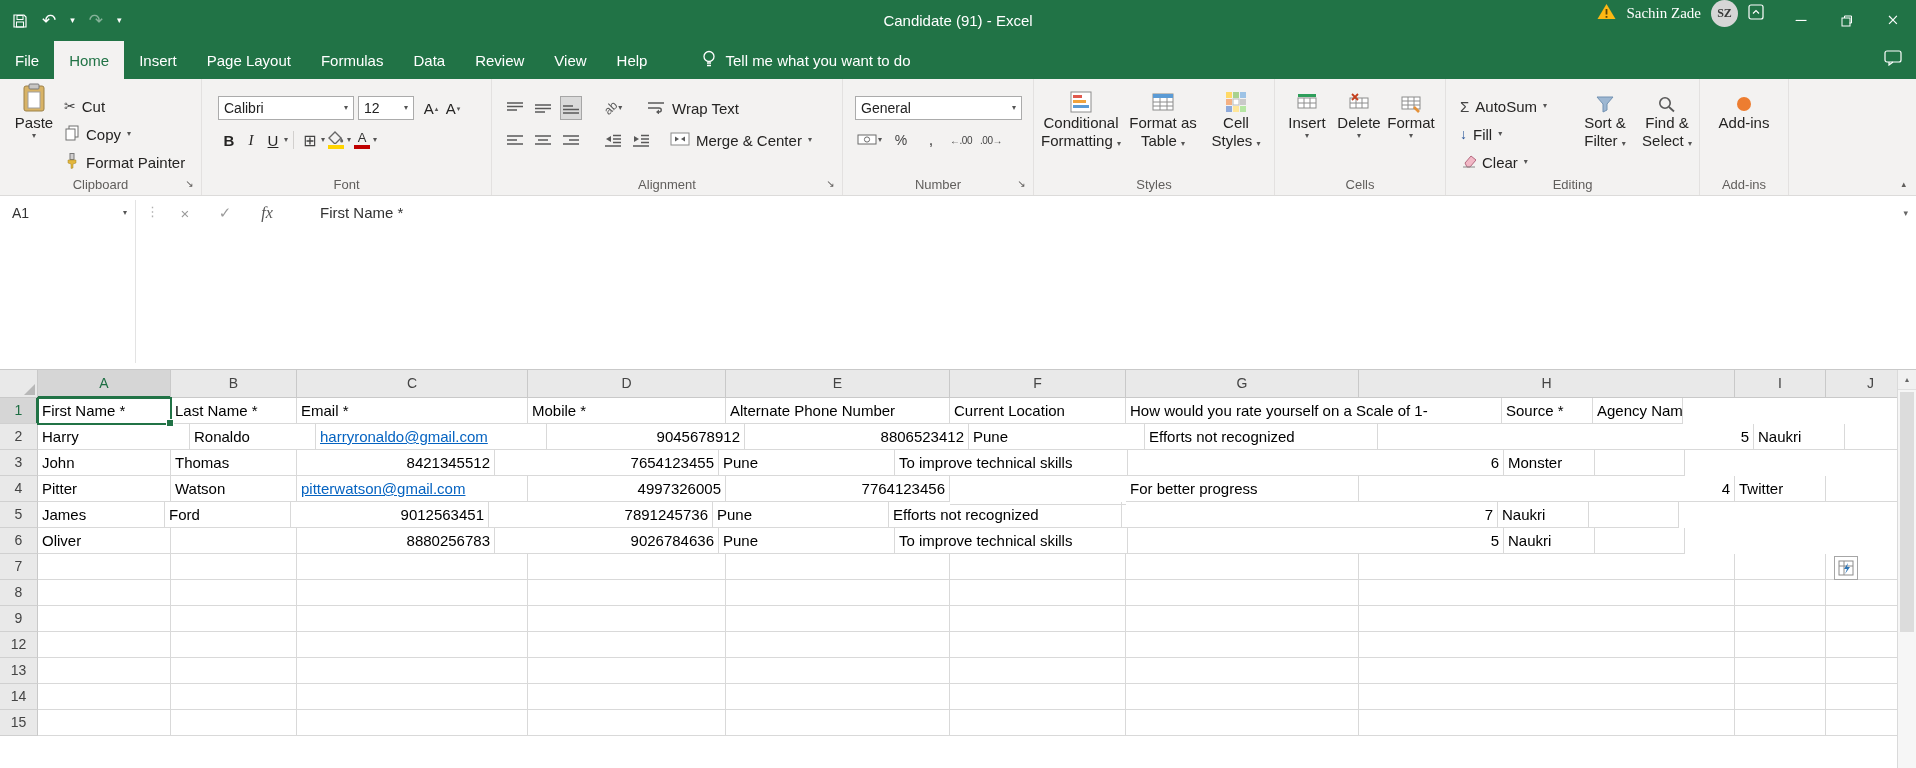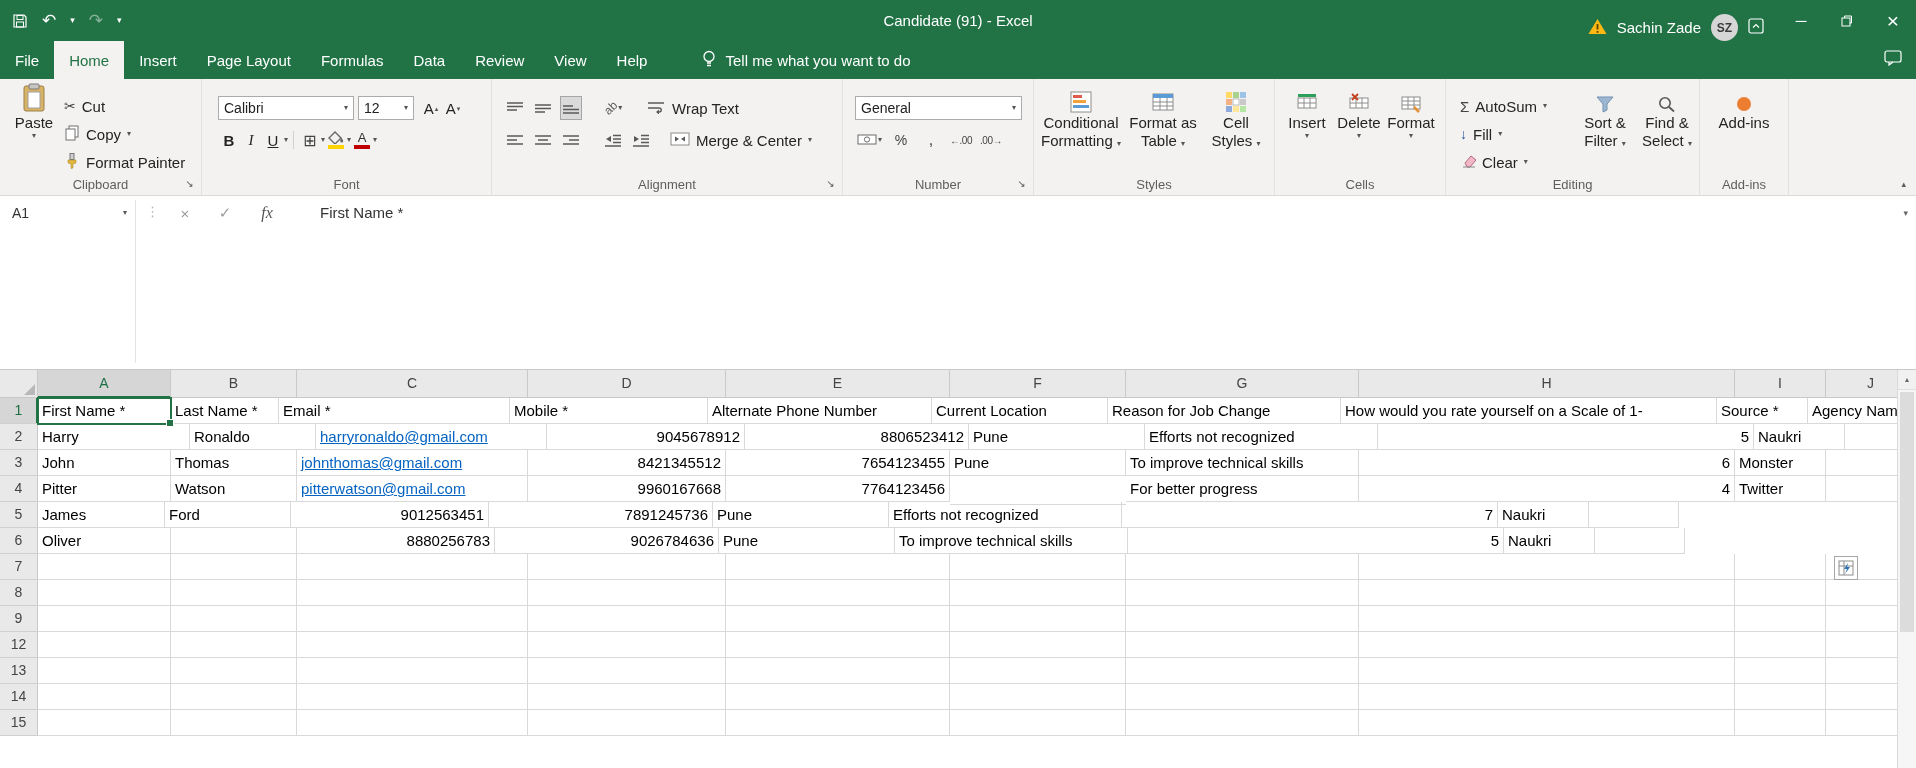--- a/index.html
+++ b/index.html
@@ -7,21 +7,21 @@
   body { font-family:"Liberation Sans", sans-serif; background:#fff; }
   #app { position:relative; width:1916px; height:768px; background:#fff; }
 
   
   .titlebar { position:absolute; top:0; left:0; right:0; height:41px; background:#217346; color:#fff; }
   .qat { position:absolute; left:12px; top:0; height:41px; display:flex; align-items:center; gap:14px; }
   .qbtn { color:#fff; font-size:17px; line-height:1; display:flex; align-items:center; }
   .dim { opacity:.45; }
   .qat .ddw { font-size:9px; }
   .tb-title { position:absolute; left:0; right:0; top:0; height:41px; text-align:center; line-height:41px; font-size:15px; }
-  .tb-right { position:absolute; right:0; top:0; height:41px; display:flex; align-items:flex-end; }
+  .tb-right { position:absolute; right:0; top:0; height:41px; display:flex; align-items:flex-start;font-family:Liberation Serif, serif; }
   .tb-user { display:flex; align-items:center; gap:10px; margin-right:14px; font-size:15px; }
   .avatar { width:27px; height:27px; border-radius:50%; background:#d6d6d6; color:#3a3a3a; font-size:12px; font-weight:bold; display:flex; align-items:center; justify-content:center; }
   .winbtn { width:46px; height:41px; display:flex; align-items:center; justify-content:center; font-size:15px; color:#fff; }
   .winbtn.close { font-size:21px; }
 
   
   .tabstrip { position:absolute; top:41px; left:0; right:0; height:38px; background:#217346; display:flex; align-items:stretch; color:#fff; }
   .tab { padding:0 15px; display:flex; align-items:center; font-size:15px; cursor:default; }
   .tab.active { background:#f3f2f1; color:#217346; }
   .tellme { display:flex; align-items:center; gap:9px; margin-left:40px; font-size:15px; }
@@ -525,26 +525,25 @@
           <div class="ch" style="width: 233px;">G</div>
           <div class="ch" style="width: 376px;">H</div>
           <div class="ch" style="width: 91px;">I</div>
           <div class="ch" style="width: 90px;">J</div>
         </div>
     </div>
     <div id="grid-rows">
         <div class="grow">
           <div class="rh sel">1</div>
           <div class="cell" style="width: 133px;">First Name *</div>
-          <div class="cell" style="width: 108px;">Last Name *</div>
+          <div class="cell" style="width: 126px;">Last Name *</div>
           <div class="cell" style="width: 231px;">Email *</div>
           <div class="cell" style="width: 198px;">Mobile *</div>
           <div class="cell" style="width: 224px;">Alternate Phone Number</div>
           <div class="cell" style="width: 176px;">Current Location</div>
-          <div class="cell" style="width: 233px;">Reason for Job Change</div>
           <div class="cell" style="width: 376px;">How would you rate yourself on a Scale of 1-</div>
           <div class="cell" style="width: 91px;">Source *</div>
           <div class="cell" style="width: 90px;">Agency Name</div>
         </div>
         <div class="grow">
           <div class="rh">2</div>
           <div class="cell" style="width: 152px;">Harry</div>
           <div class="cell" style="width: 126px;">Ronaldo</div>
           <div class="cell link" style="width: 231px;">harryronaldo@gmail.com</div>
           <div class="cell num" style="width: 198px;">9045678912</div>
@@ -552,35 +551,34 @@
           <div class="cell" style="width: 176px;">Pune</div>
           <div class="cell" style="width: 233px;">Efforts not recognized</div>
           <div class="cell num" style="width: 376px;">5</div>
           <div class="cell" style="width: 91px;">Naukri</div>
           <div class="cell" style="width: 90px;"></div>
         </div>
         <div class="grow">
           <div class="rh">3</div>
           <div class="cell" style="width: 133px;">John</div>
           <div class="cell" style="width: 126px;">Thomas</div>
-          <div class="cell link" style="width: 231px;">johnthomas@gmail.com</div>
           <div class="cell num" style="width: 198px;">8421345512</div>
           <div class="cell num" style="width: 224px;">7654123455</div>
           <div class="cell" style="width: 176px;">Pune</div>
           <div class="cell" style="width: 233px;">To improve technical skills</div>
           <div class="cell num" style="width: 376px;">6</div>
           <div class="cell" style="width: 91px;">Monster</div>
           <div class="cell" style="width: 90px;"></div>
         </div>
         <div class="grow">
           <div class="rh">4</div>
           <div class="cell" style="width: 133px;">Pitter</div>
           <div class="cell" style="width: 126px;">Watson</div>
           <div class="cell link" style="width: 231px;">pitterwatson@gmail.com</div>
-          <div class="cell num" style="width: 198px;">9960167668</div>
+          <div class="cell num" style="width: 198px;">4997326005</div>
           <div class="cell num" style="width: 224px;">7764123456</div>
           <div class="cell" style="width: 176px; margin-top: 28px;">Mumbai</div>
           <div class="cell" style="width: 233px;">For better progress</div>
           <div class="cell num" style="width: 376px;">4</div>
           <div class="cell" style="width: 91px;">Twitter</div>
           <div class="cell" style="width: 90px;"></div>
         </div>
         <div class="grow">
           <div class="rh">5</div>
           <div class="cell" style="width: 127px;">James</div>

